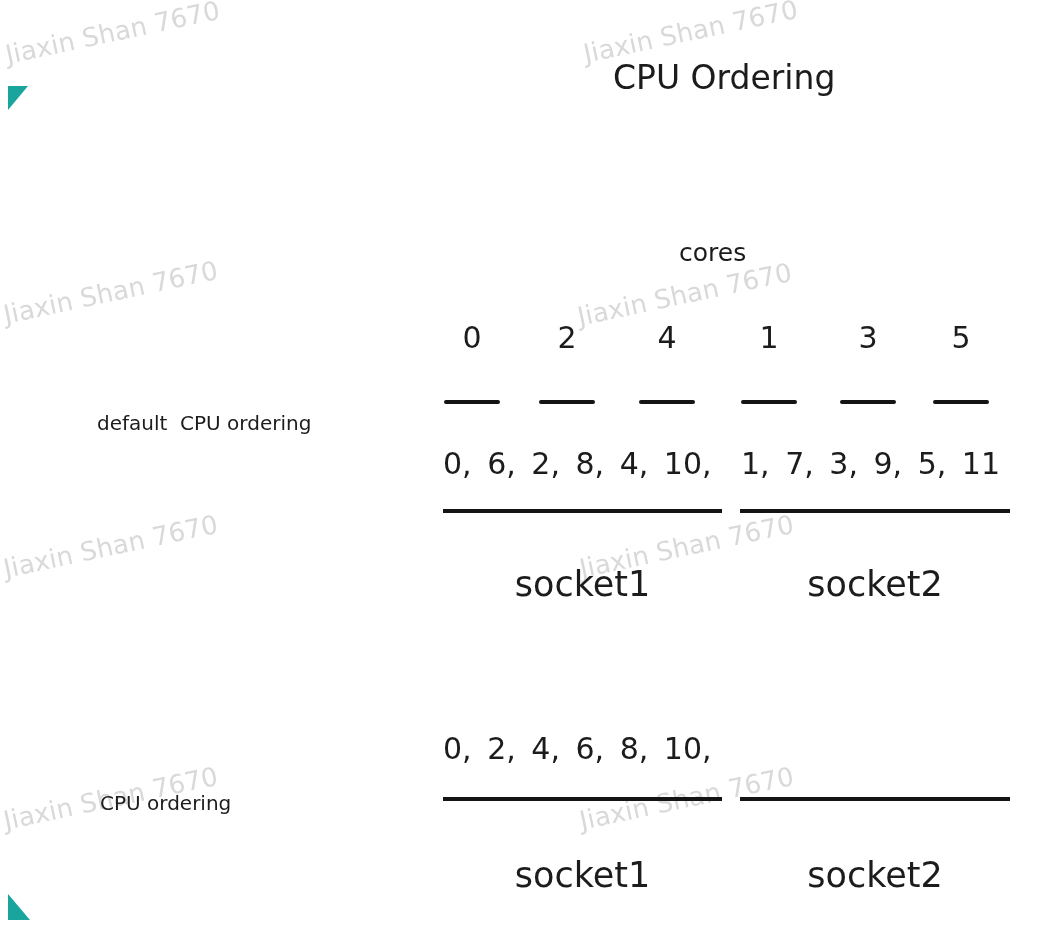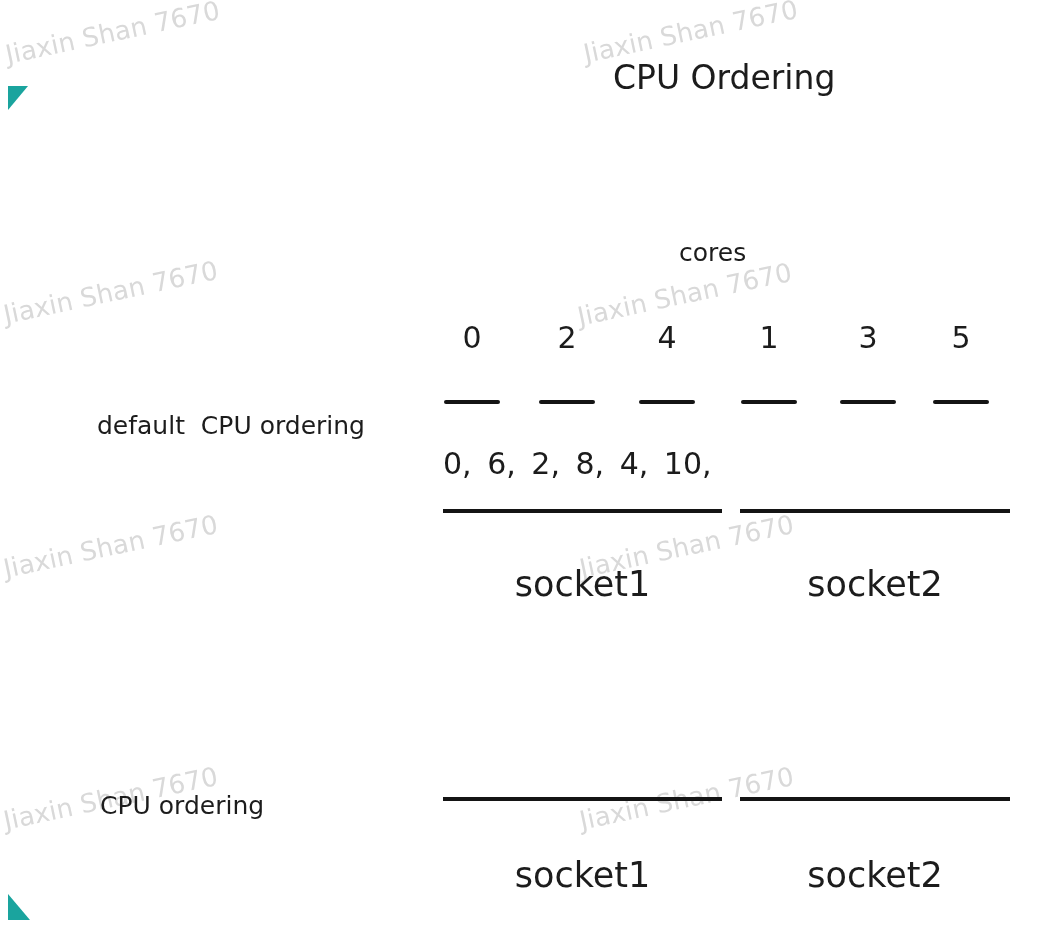--- a/index.html
+++ b/index.html
@@ -9,21 +9,21 @@
     font-family:"DejaVu Sans","Liberation Sans",sans-serif; color:#1c1c1c;
   }
   .wm {
     position:absolute; font-size:26px; color:#d9d9d9; white-space:nowrap;
     transform:rotate(-12deg); transform-origin:left center; user-select:none;
   }
   .title      { position:absolute; font-size:33px; }
   .cores-label{ position:absolute; font-size:25px; }
   .core-num   { position:absolute; width:60px; text-align:center; font-size:30px; }
   .tick       { position:absolute; width:56px; height:4px; background:#141414; border-radius:2px; }
-  .row-label  { position:absolute; font-size:25px; white-space:pre; }
+  .row-label  { position:absolute; font-size:20px; white-space:pre; }
   .cpu-list   { position:absolute; font-size:30px; word-spacing:6px; white-space:pre; }
   .uline      { position:absolute; height:4px; background:#141414; }
   .socket-label{ position:absolute; font-size:35px; text-align:center;margin-top:17px; }
   .corner { position:absolute; width:0; height:0; }
   .corner-top    { left:8px; top:86px;  border-top:24px solid #1aa49e;    border-right:20px solid transparent; }
   .corner-bottom { left:8px; top:894px; border-bottom:26px solid #1aa49e; border-right:22px solid transparent; }
 </style>
 </head>
 <body>
 
@@ -55,27 +55,29 @@
   <div class="tick" style="left:444px;top:400px"></div>
   <div class="tick" style="left:539px;top:400px"></div>
   <div class="tick" style="left:639px;top:400px"></div>
   <div class="tick" style="left:741px;top:400px"></div>
   <div class="tick" style="left:840px;top:400px"></div>
   <div class="tick" style="left:933px;top:400px"></div>
 
   <div class="row-label" style="left:97px;top:411px">default  CPU ordering</div>
 
   <div class="cpu-list" style="left:443px;top:446px">0, 6, 2, 8, 4, 10,</div>
+  <div class="cpu-list" style="left:741px;top:446px">1, 7, 3, 9, 5, 11</div>
 
   <div class="uline" style="left:443px;top:509px;width:279px"></div>
   <div class="uline" style="left:740px;top:509px;width:270px"></div>
 
   <div class="socket-label" style="left:443px;top:547px;width:279px">socket1</div>
   <div class="socket-label" style="left:740px;top:547px;width:270px">socket2</div>
 
+  <div class="cpu-list" style="left:443px;top:731px">0, 2, 4, 6, 8, 10,</div>
 
   <div class="row-label" style="left:100px;top:791px">CPU ordering</div>
 
   <div class="uline" style="left:443px;top:797px;width:279px"></div>
   <div class="uline" style="left:740px;top:797px;width:270px"></div>
 
   <div class="socket-label" style="left:443px;top:838px;width:279px">socket1</div>
   <div class="socket-label" style="left:740px;top:838px;width:270px">socket2</div>
 
 </div>

